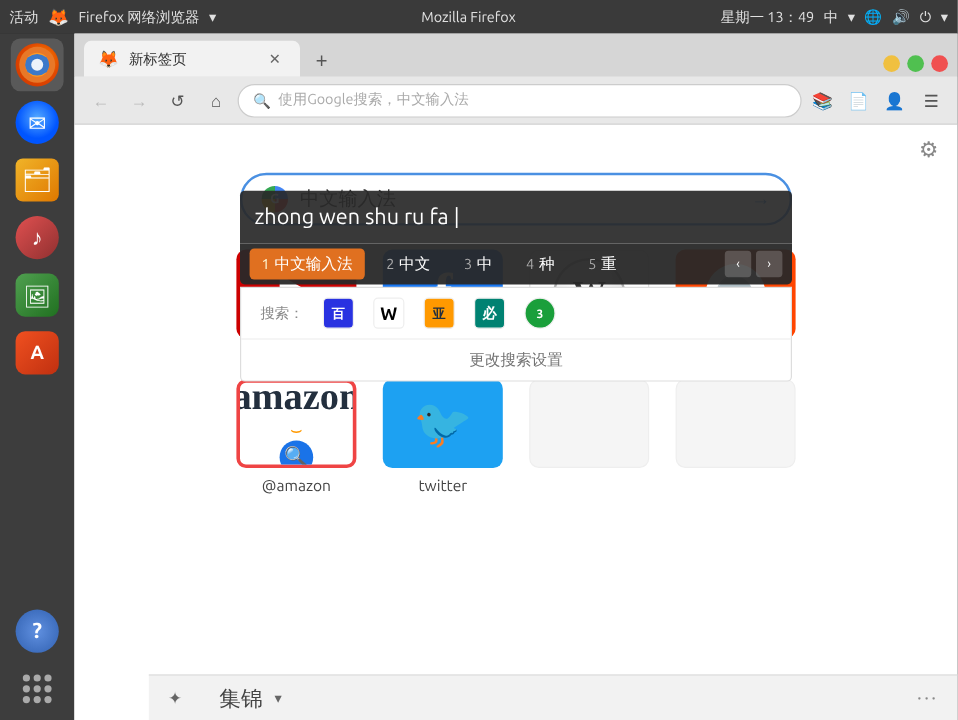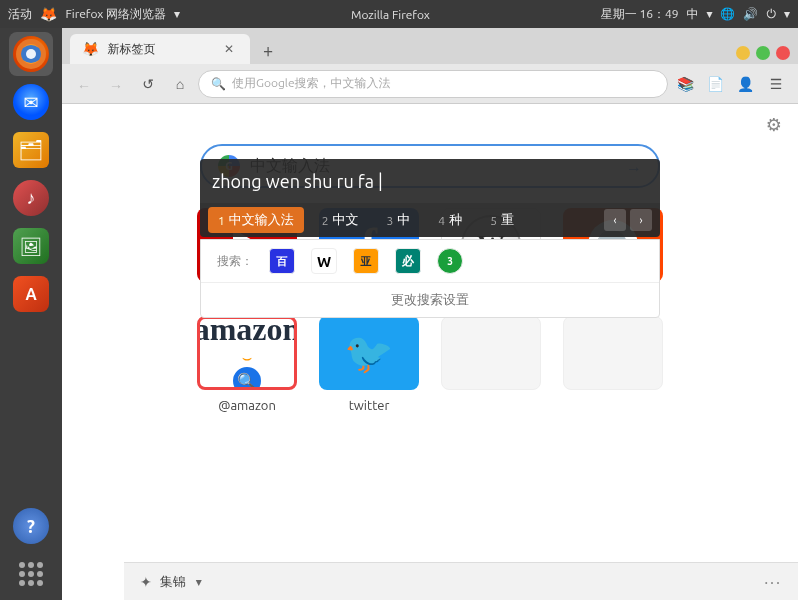--- a/index.html
+++ b/index.html
@@ -335,21 +335,21 @@
       right: 0;
       height: 38px;
       background: #f2f2f2;
       border-top: 1px solid #ddd;
       display: flex;
       align-items: center;
       padding: 0 16px;
       gap: 8px;
     }
     .collections-icon { color: #666; font-size: 14px; }
-    .collections-label { font-size: 13px; color: #444; }
+    .collections-label { font-size: 18px; color: #444; margin-left: 23px; }
     .collections-chevron { color: #666; font-size: 12px; margin-left: 2px; }
     .collections-dots { margin-left: auto; color: #888; font-size: 16px; letter-spacing: 2px; cursor: pointer; }
 
     
     .firefox-logo-icon {
       width: 36px; height: 36px;
       background: radial-gradient(circle at 60% 40%, #ff9500, #e04800 50%, #c83200 100%);
       border-radius: 50%;
       display: flex; align-items: center; justify-content: center;
       font-size: 22px;
@@ -423,21 +423,21 @@
   <div class="system-bar-left">
     <span style="cursor:pointer;font-family:Liberation Serif, serif;">活动</span>
     <span class="firefox-flame">🦊</span>
     <span>Firefox 网络浏览器</span>
     <span style="cursor:pointer;">▾</span>
   </div>
   <div class="system-bar-center">
     <span>Mozilla Firefox</span>
   </div>
   <div class="system-bar-right">
-    <span>星期一 16：49</span>
+    <span>星期一 13：49</span>
     <span style="cursor:pointer;">中</span>
     <span style="cursor:pointer;">▾</span>
     <span style="cursor:pointer;">🌐</span>
     <span style="cursor:pointer;">🔊</span>
     <span style="cursor:pointer;">⏻</span>
     <span style="cursor:pointer;">▾</span>
   </div>
 </div>
 
 <div class="main-layout">

